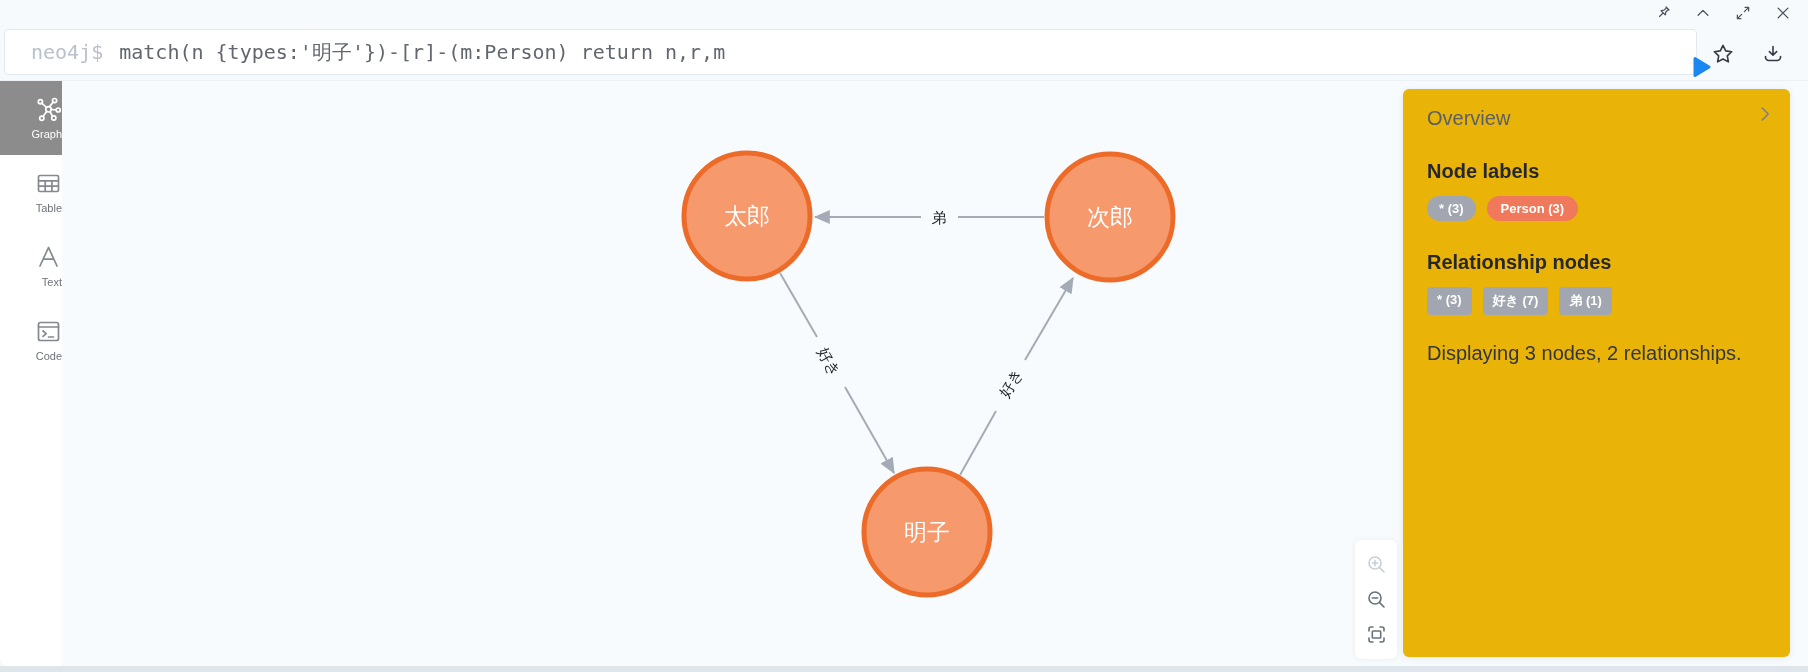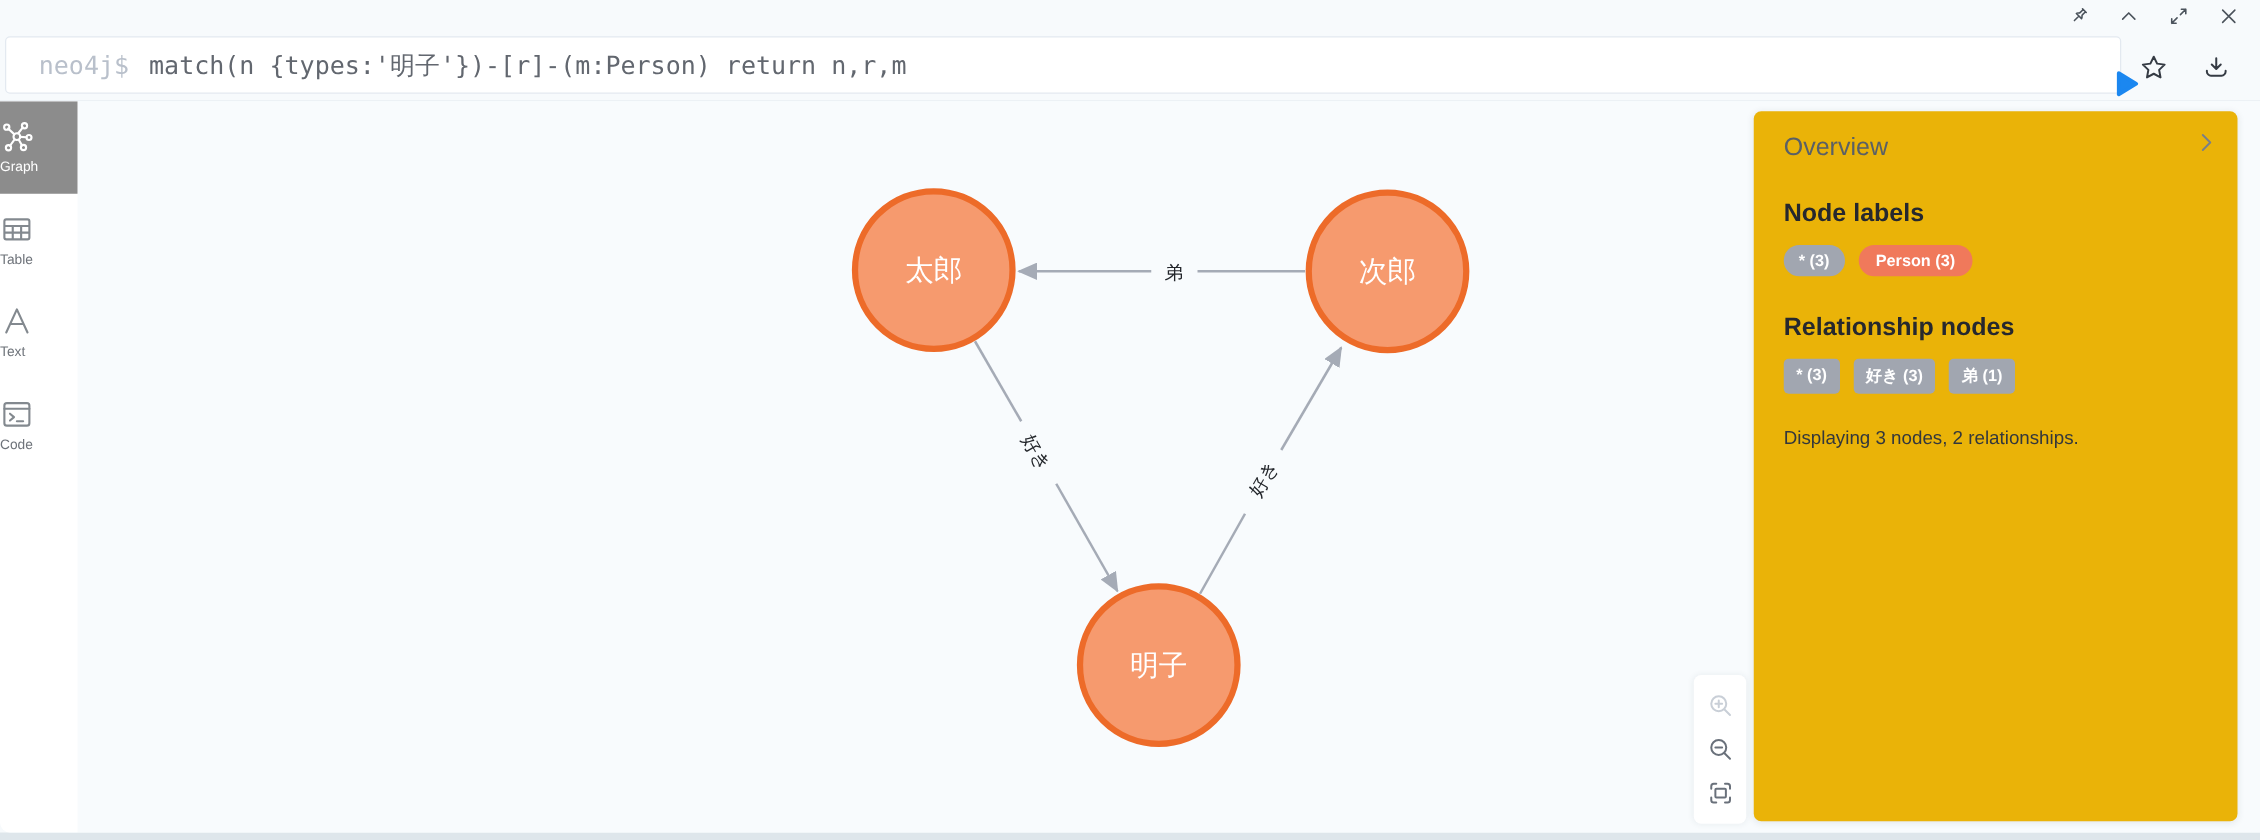--- a/index.html
+++ b/index.html
@@ -26,21 +26,21 @@
     color:#353B44; cursor:pointer; }
   .fav-btn { left:1711px; }
   .dl-btn  { left:1761px; }
 
   
   #main { position:absolute; top:80px; left:0; right:0; height:586px;
     background:#F8FBFD; border-top:1px solid #ECF1F5; border-bottom-left-radius:8px; overflow:hidden; }
 
   
   #sidebar { position:absolute; left:0; top:0; bottom:0; width:62px; background:#FFFFFF; }
-  .tab { height:74px; display:flex; flex-direction:column; align-items:flex-start;
+  .tab { height:74px; display:flex; flex-direction:column; align-items:flex-end;
     justify-content:center; gap:5px; color:#83898F; font-size:11px; cursor:pointer; }
   .tab .tab-label { color:#6E737A; }
   .tab.selected { background:#8C8C8C; }
   .tab.selected, .tab.selected .tab-label { color:#FFFFFF; }
   .tab svg { display:block; }
 
   
   #graph-svg { position:absolute; left:62px; top:0; width:1341px; height:586px; }
   .node-caption { font-family:"Liberation Sans",sans-serif; font-size:23px; fill:#FFFFFF; }
   .edge-caption { font-family:"Liberation Sans",sans-serif; font-size:15px; fill:#23262B; }
@@ -60,21 +60,21 @@
   .panel-title { font-size:20px; font-weight:400; color:#5A6066; }
   .panel-chevron { position:absolute; top:14px; right:14px; width:22px; height:22px;
     color:#7A7F87; cursor:pointer; }
   .panel-h { font-size:20px; font-weight:700; color:#26282E; margin:30px 0 13px; }
   .pill-row { display:flex; gap:11px; flex-wrap:wrap; }
   .pill { display:inline-block; border-radius:15px; padding:5px 12px; font-size:13px;
     font-weight:700; color:#FFFFFF; background:#A1A6B0; cursor:pointer; }
   .pill.person { background:#F0795B; padding:5px 14px;text-align:right; }
   .badge { display:inline-block; border-radius:4px; padding:5px 10px; font-size:13px;
     font-weight:700; color:#FFFFFF; background:#A1A6B0; cursor:pointer; }
-  .summary { margin-top:27px; font-size:15px; color:#33373C; }
+  .summary { margin-top:27px; font-size:20px; color:#33373C; }
 </style>
 </head>
 <body>
 
 <div class="app">
 
   <div id="header">
 
     <div class="win-icons">
       <span class="ibtn" title="">
@@ -230,21 +230,21 @@
 
       <div class="panel-h">Node labels</div>
       <div class="pill-row">
         <span class="pill">* (3)</span>
         <span class="pill person">Person (3)</span>
       </div>
 
       <div class="panel-h">Relationship nodes</div>
       <div class="pill-row">
         <span class="badge">* (3)</span>
-        <span class="badge">好き (3)</span>
+        <span class="badge">好き (7)</span>
         <span class="badge">弟 (1)</span>
       </div>
 
       <div class="summary">Displaying 3 nodes, 2 relationships.</div>
     </div>
 
   </div>
 </div>
 
 </body></html>

